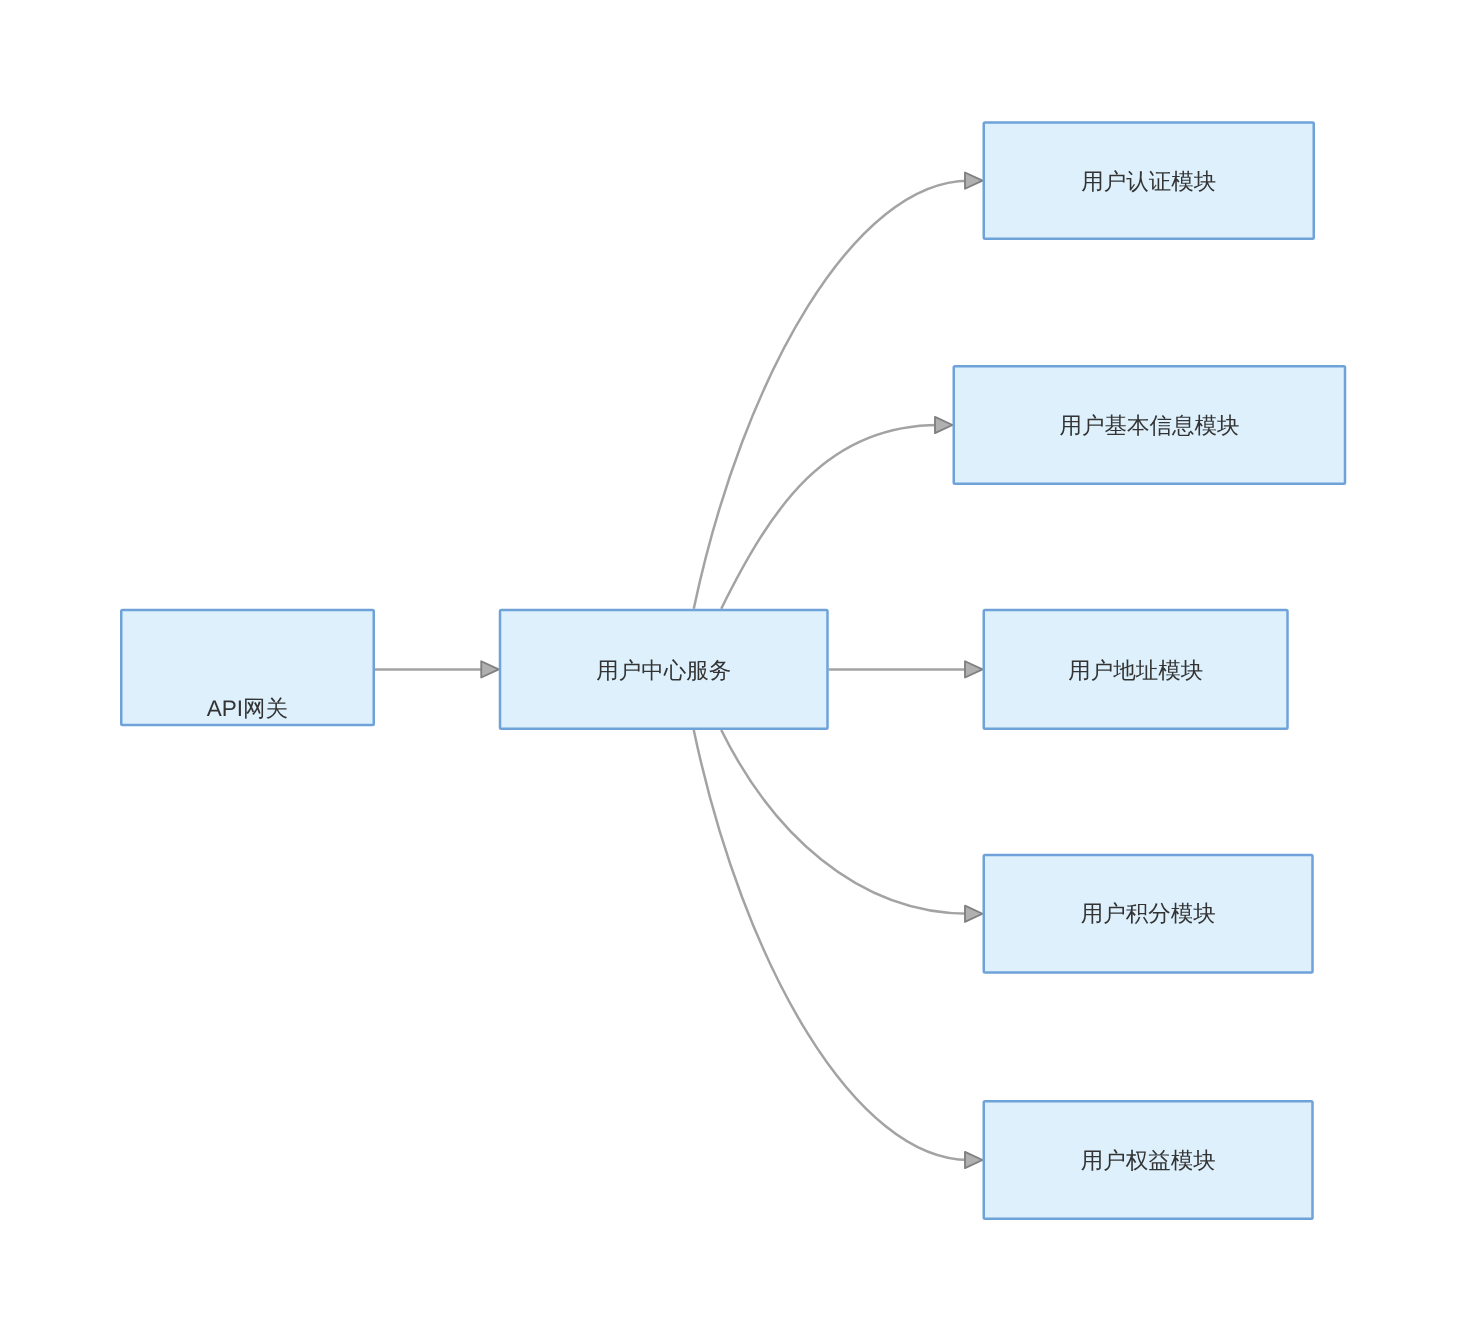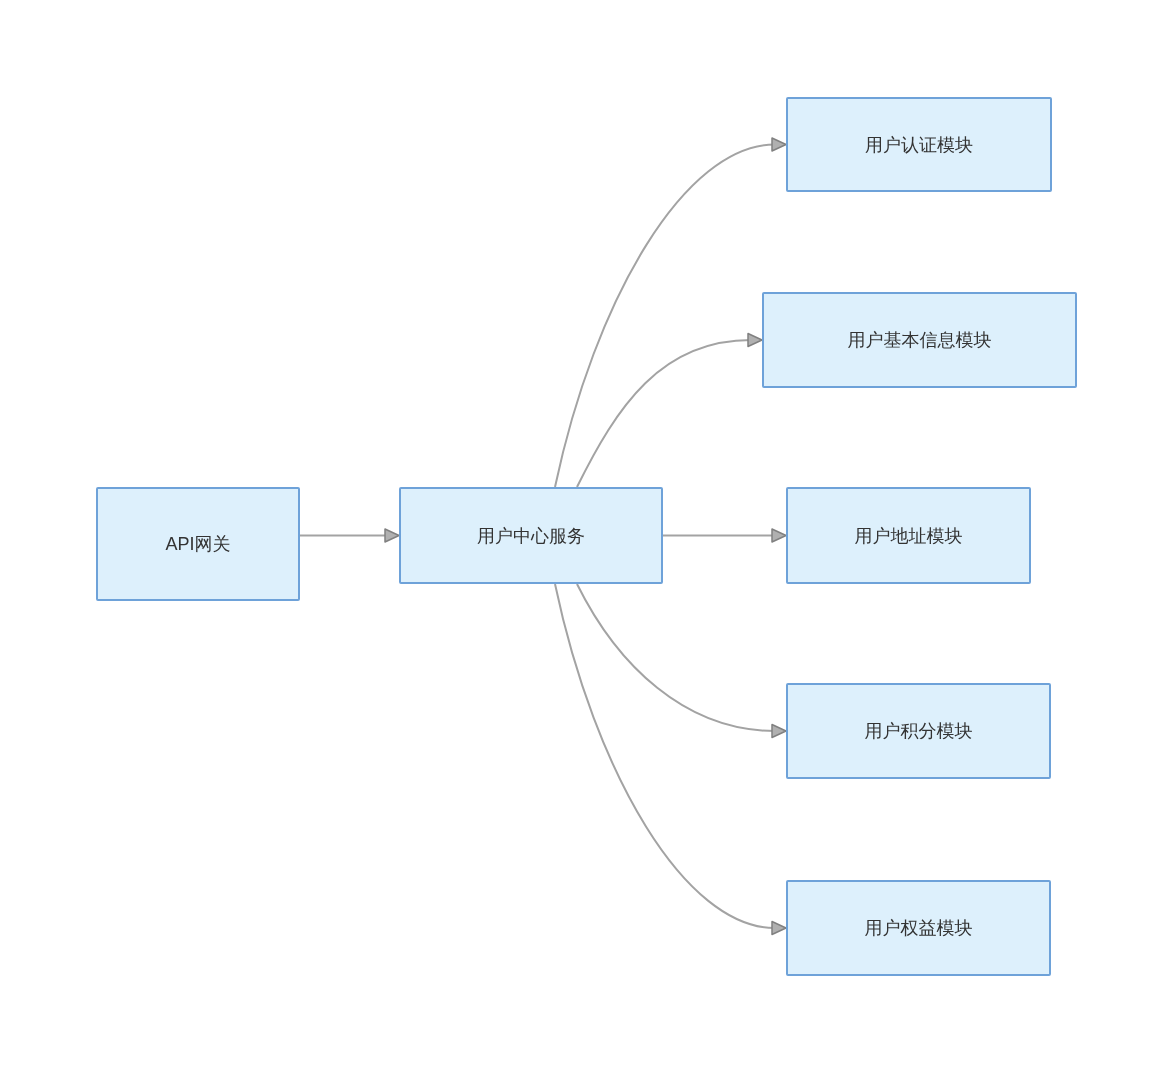--- a/index.html
+++ b/index.html
@@ -49,21 +49,21 @@
       <path d="M 577 487 C 617 406.15 661 340 751 340" class="connector"></path>
       <polygon points="762,340 748,333.5 748,346.5" class="arrowhead"></polygon>
       <path d="M 663 535.5 L 775 535.5" class="connector"></path>
       <polygon points="786,535.5 772,529 772,542" class="arrowhead"></polygon>
       <path d="M 577 584 C 617 664.85 685 731 775 731" class="connector"></path>
       <polygon points="786,731 772,724.5 772,737.5" class="arrowhead"></polygon>
       <path d="M 555 584 C 595 773.2 685 928 775 928" class="connector"></path>
       <polygon points="786,928 772,921.5 772,934.5" class="arrowhead"></polygon>
     </svg>
   <div>
-      <div class="node" style="left: 96px; top: 487px; width: 204px; height: 114px;">
+      <div class="node" style="left: 96px; top: 487px; width: 204px; height: 94px; align-items: flex-end;">
         <span class="node-label">API网关</span>
       </div>
       <div class="node" style="left: 399px; top: 487px; width: 264px; height: 97px;">
         <span class="node-label">用户中心服务</span>
       </div>
       <div class="node" style="left: 786px; top: 97px; width: 266px; height: 95px;">
         <span class="node-label">用户认证模块</span>
       </div>
       <div class="node" style="left: 762px; top: 292px; width: 315px; height: 96px; font-family: Liberation Mono, monospace;">
         <span class="node-label">用户基本信息模块</span>

